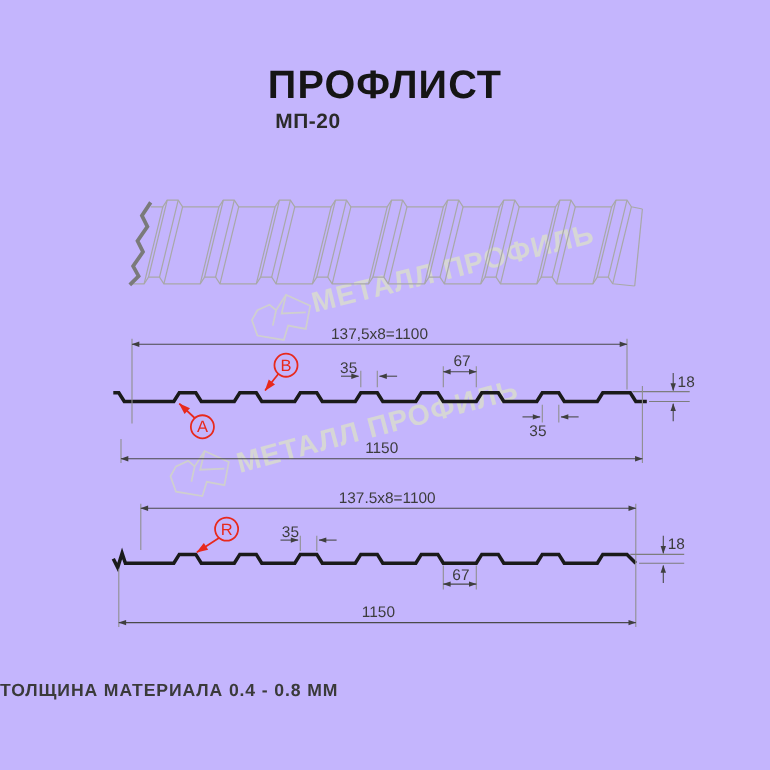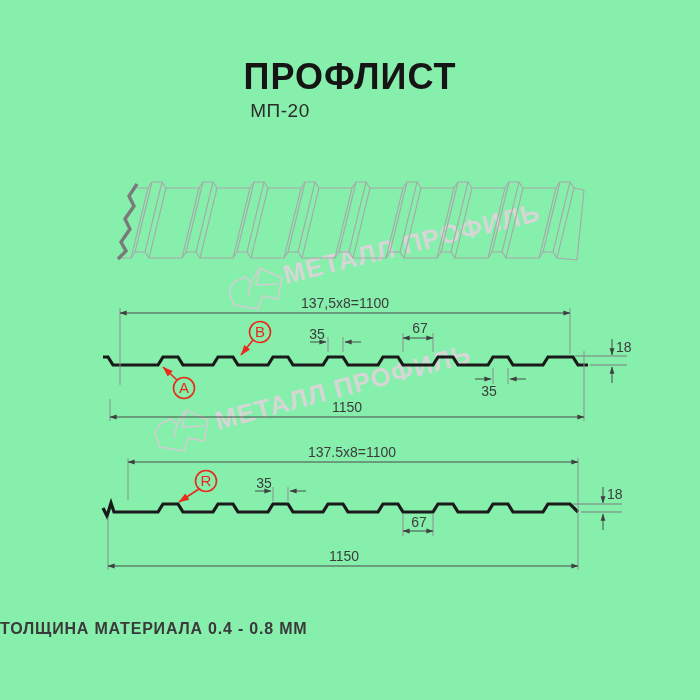--- a/index.html
+++ b/index.html
@@ -1,21 +1,21 @@
 <!DOCTYPE html>
 <html><head>
 <meta charset="utf-8">
 <style>
   html,body{margin:0;padding:0;background:#fff;}
-  #page{position:relative;width:700px;height:700px;background:#86efac;overflow:hidden;
+  #page{position:relative;width:700px;height:700px;background:#c4b5fd;overflow:hidden;
         font-family:"Liberation Sans",sans-serif;}
   .title{position:absolute;left:0;top:56px;width:700px;text-align:center;
          font-size:36px;font-weight:800;letter-spacing:1px;color:#151515;}
   .subtitle{position:absolute;left:0;top:100px;width:560px;text-align:center;
-         font-size:19px;font-weight:400;letter-spacing:.5px;color:#2b2b2b;}
+         font-size:19px;font-weight:700;letter-spacing:.5px;color:#2b2b2b;}
   .footer{position:absolute;left:0;top:620px;width:700px;text-align:left;
          font-size:16px;font-weight:600;letter-spacing:.8px;color:#3a3a3a;}
   svg{position:absolute;left:0;top:0;}
   .dimtxt{font-size:14px;fill:#3c3c3c;}
   .dimline{stroke:#4a4a4a;stroke-width:1;}
   .extline{stroke:#8f8f8f;stroke-width:1;}
   .thinref{stroke:#7d7d7d;stroke-width:1;}
   .profile{stroke:#1a1a1a;stroke-width:3.2;fill:none;stroke-linejoin:miter;}
   .sketch{stroke:#a8a8a8;stroke-width:1.1;fill:none;}
   .sketchdark{stroke:#7a7a7a;stroke-width:3.4;fill:none;}

